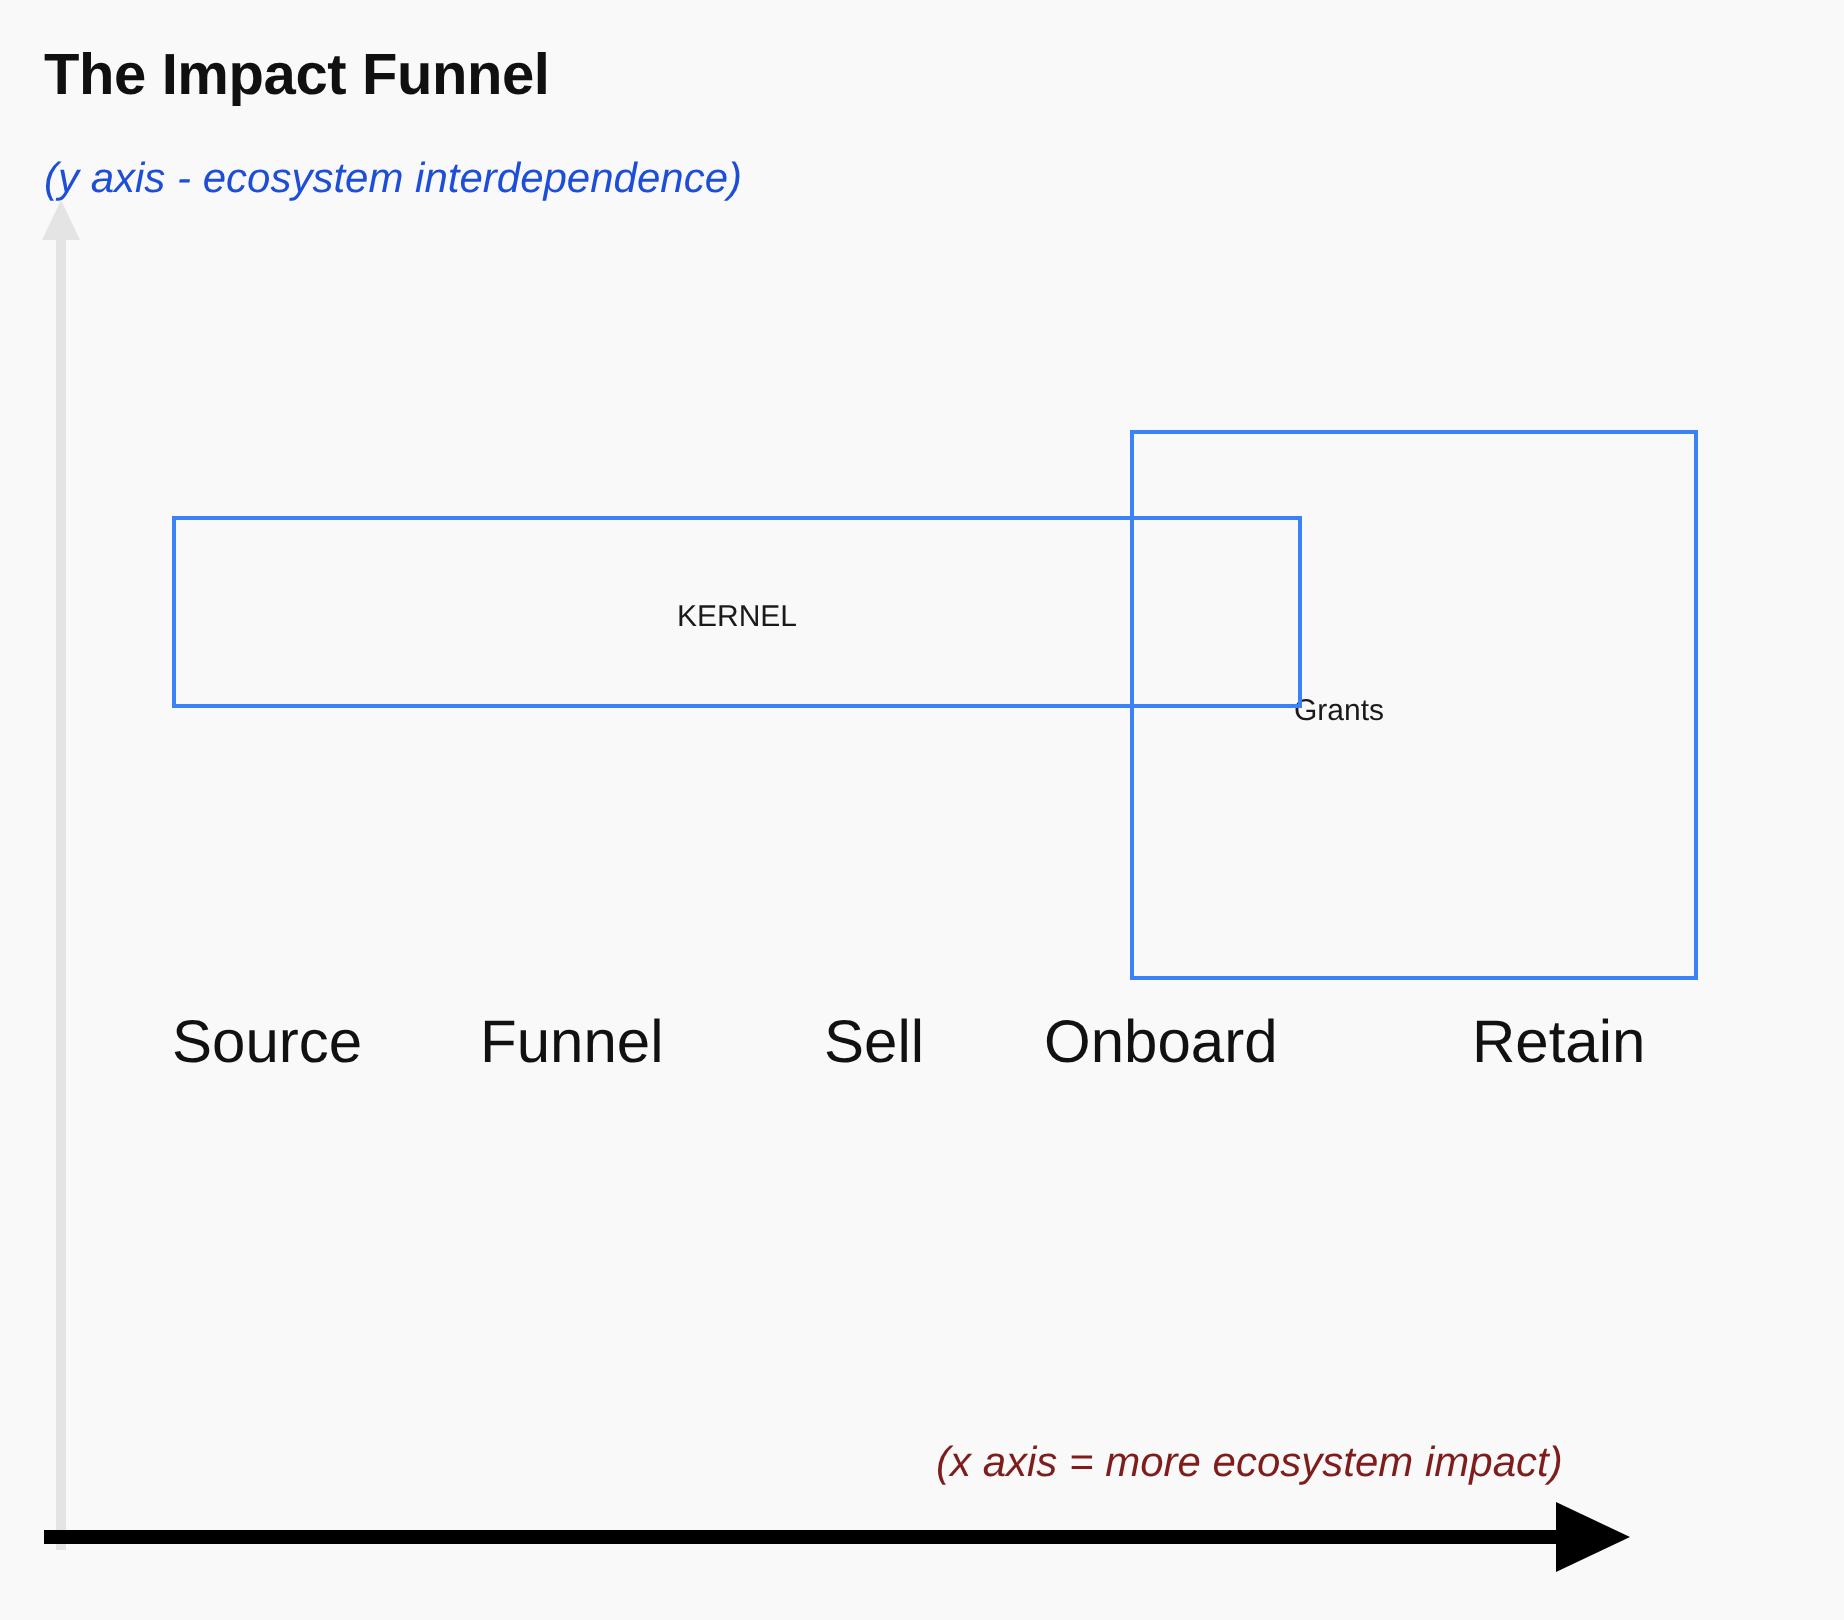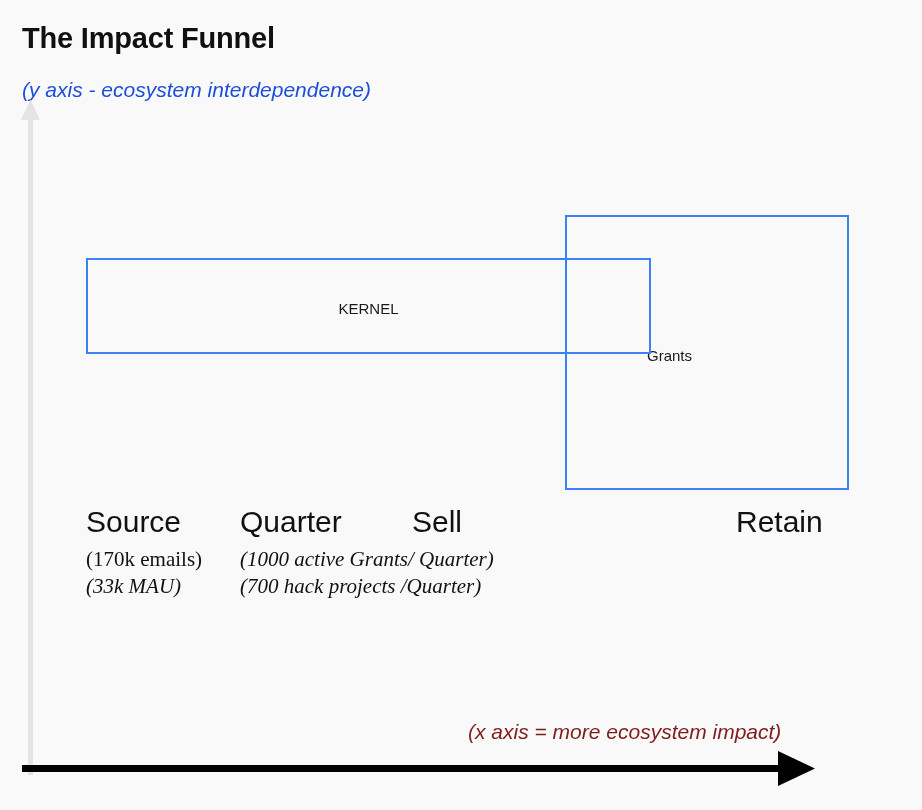--- a/index.html
+++ b/index.html
@@ -190,25 +190,20 @@
     <span class="box-label">Grants</span>
   </div>
 
   <div class="funnel-box" id="box-kernel">
     <span class="box-label">KERNEL</span>
   </div>
 
 
   <div id="stage-row">
     <span class="stage-label" data-stage="0">Source</span>
-    <span class="stage-label" data-stage="1">Quarter</span>
+    <span class="stage-label" data-stage="1">Funnel</span>
     <span class="stage-label" data-stage="2">Sell</span>
+    <span class="stage-label" data-stage="3">Onboard</span>
     <span class="stage-label" data-stage="4">Retain</span>
   </div>
 
-  <div id="metrics">
-    <span class="metric-line metric-col-left  metric-row-0 metric-roman">(170k emails)</span>
-    <span class="metric-line metric-col-left  metric-row-1 metric-italic">(33k MAU)</span>
-    <span class="metric-line metric-col-right metric-row-0 metric-italic">(1000 active Grants/ Quarter)</span>
-    <span class="metric-line metric-col-right metric-row-1 metric-italic">(700 hack projects /Quarter)</span>
-  </div>
 
 </div>
 
 </body></html>

